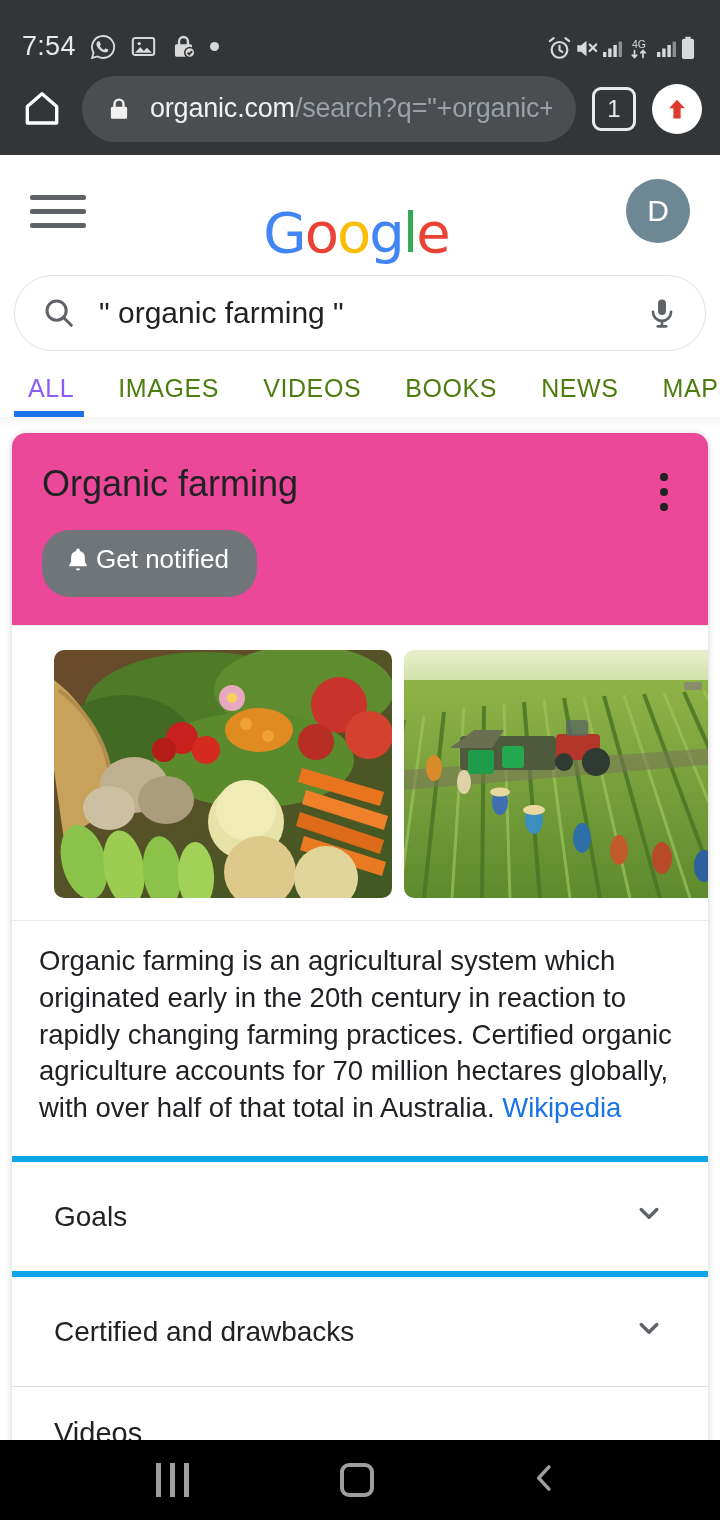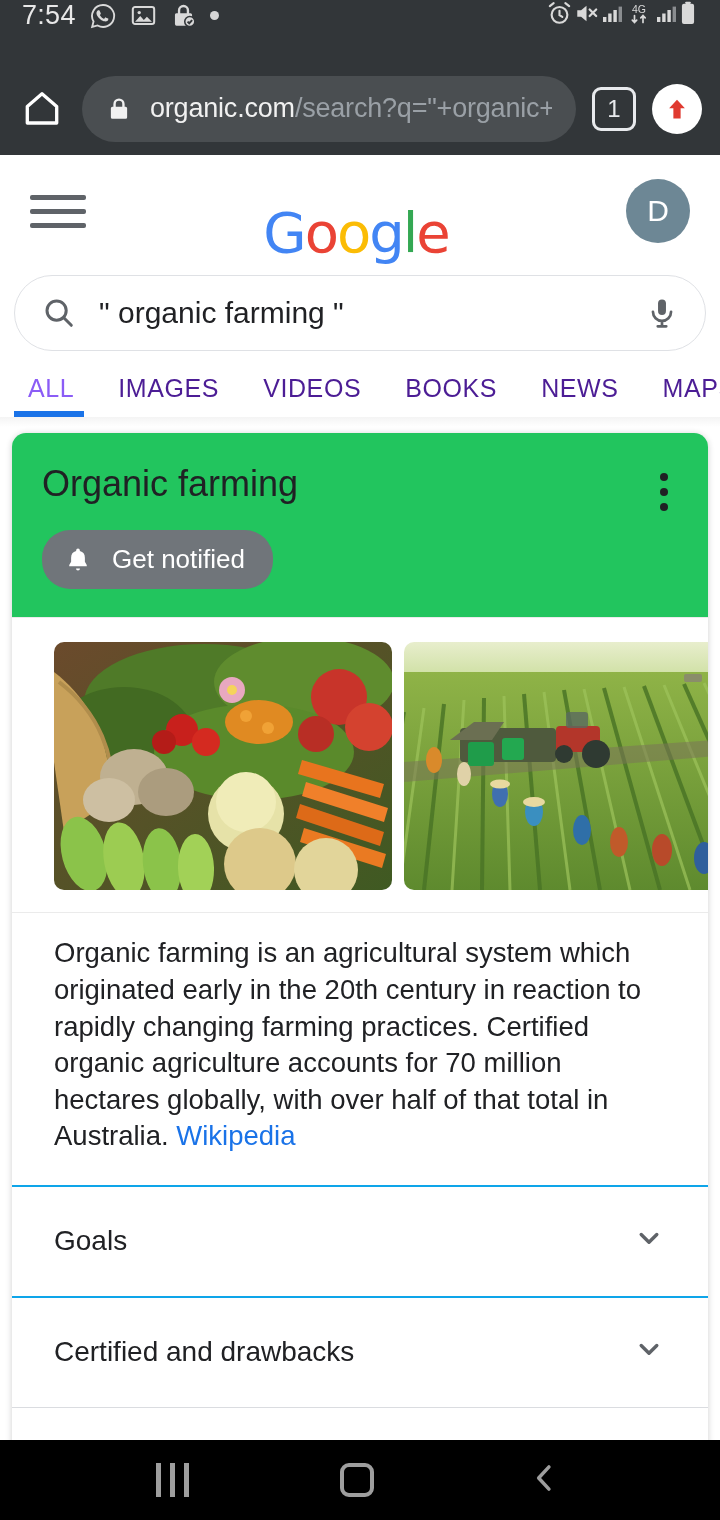--- a/index.html
+++ b/index.html
@@ -6,21 +6,21 @@
   html, body {
     width:720px; height:1520px;
     font-family:"Liberation Sans", sans-serif;
     background:#ffffff;
     overflow:hidden;
   }
   .screen { position:relative; width:720px; height:1520px; overflow:hidden; background:#fff; }
 
   
   .statusbar {
-    height:62px; background:#323639; display:flex; align-items:flex-start;
+    height:62px; background:#323639; display:flex; align-items:flex-end;
     padding:0 22px; color:#e6e6e6;
   }
   .sb-left { display:flex; align-items:center; gap:13px; }
   .sb-time { font-size:27px; letter-spacing:.3px; color:#e8e8e8; }
   .sb-right { margin-left:auto; display:flex; align-items:center; gap:0; }
   .sb-ico { display:block; }
   .sb-dot { width:9px; height:9px; border-radius:50%; background:#d6d6d6; }
 
   
   .urlbar {
@@ -64,60 +64,60 @@
   .searchwrap { padding:8px 14px 0; background:#fff; }
   .searchbox {
     height:76px; border:1px solid #dfe1e5; border-radius:38px;
     display:flex; align-items:center; padding:0 26px; gap:22px; background:#fff;
   }
   .search-q { flex:1 1 auto; font-size:30px; color:#202124; white-space:nowrap; overflow:hidden; }
 
   
   .tabs { display:flex; align-items:flex-end; padding:0 14px; height:66px; background:#fff; }
   .tab {
-    font-size:25px; color:#4c1d95; letter-spacing:.6px;
+    font-size:25px; color:#4d7c0f; letter-spacing:.6px;
     padding:0 22px 14px; position:relative; white-space:nowrap;
   }
   .tab:first-child { padding-left:14px; }
   .tab.active { color:#8b5cf6; }
   .tab.active::after {
     content:""; position:absolute; left:0; right:12px; bottom:0; height:6px; background:#1a73e8;
   }
   .tabs-shadow { height:10px; background:linear-gradient(#f4f4f4,#fff); }
 
   
   .kp {
     margin:6px 12px 0; border-radius:14px 14px 0 0; overflow:hidden;
     box-shadow:0 1px 6px rgba(32,33,36,.22); background:#fff;
   }
-  .kp-head { background:#22c55e; padding:30px 30px 28px; position:relative; }
+  .kp-head { background:#ec4899; padding:30px 30px 28px; position:relative; }
   .kp-title { font-size:36px; color:#202124; font-weight:400; line-height:1.15; }
   .kp-dots {
     position:absolute; top:40px; right:40px; display:flex; flex-direction:column; gap:7px;
   }
   .kp-dots i { display:block; width:8px; height:8px; border-radius:50%; background:#202124; }
   .notify-btn {
-    margin-top:26px; display:inline-flex; align-items:center; gap:20px;
-    background:#70757a; color:#fff; border-radius:28px; padding:14px 28px 14px 22px;
+    margin-top:26px; display:inline-flex; align-items:center; gap:4px;
+    background:#70757a; color:#fff; border-radius:28px; padding:14px 28px 22px 22px;
     font-size:26px;
   }
 
   
   .kp-imgs { display:flex; gap:12px; padding:24px 0 22px 42px; background:#fff; border-top:1px solid #ebebeb; }
   .kp-img { width:338px; height:248px; border-radius:10px; overflow:hidden; flex:0 0 auto; position:relative; }
   .kp-img svg { display:block; width:100%; height:100%; }
 
   .kp-desc {
-    padding:22px 42px 30px; font-size:27.5px; line-height:1.33; color:#202124;
+    padding:22px 27px 30px; font-size:27.5px; line-height:1.33; color:#202124;
     border-top:1px solid #ebebeb;
   }
   .kp-desc a { color:#1a73e8; text-decoration:none; }
 
   .kp-row {
-    border-top:2px solid #0ea5e9; padding:34px 42px; display:flex; align-items:center;
+    border-top:6px solid #0ea5e9; padding:34px 42px; display:flex; align-items:center;
     font-size:28px; color:#202124;
   }
   .kp-row .chev { margin-left:auto; }
   .kp-sec-title { border-top:1px solid #dadce0; padding:30px 42px 16px; font-size:29px; color:#202124; }
 
   .vid-row { display:flex; gap:20px; padding:0 0 0 42px; }
   .vid-card {
     width:410px; flex:0 0 auto; background:#fff; border-radius:14px;
     box-shadow:0 1px 5px rgba(32,33,36,.18); padding:22px 24px 0; height:120px; overflow:hidden;
   }

